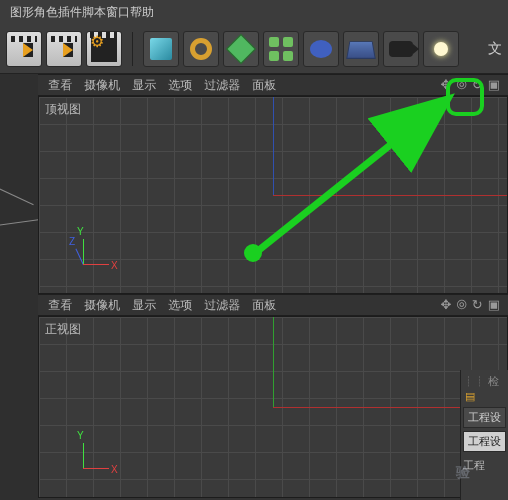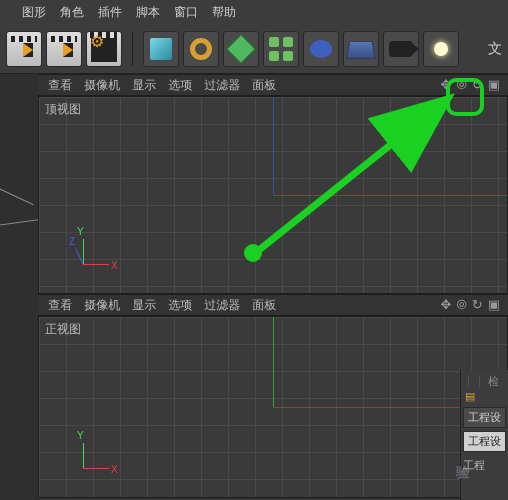--- a/index.html
+++ b/index.html
@@ -1,18 +1,18 @@
 <!DOCTYPE html>
 <html><head>
 <meta charset="utf-8">
 <style>
   * { box-sizing: border-box; margin: 0; padding: 0; font-family: "Microsoft YaHei", sans-serif; }
   body { width: 508px; height: 500px; background: #333333; color: #bbb; overflow: hidden; position: relative; font-size: 12px; }
   
-  .menubar { display: flex; gap: 14px; padding: 4px 22px; background: #3c3c3c; height: 24px; align-items: center; }
+  .menubar { display: flex; padding: 4px 10px; background: #3c3c3c; height: 24px; align-items: center; }
   .menubar span { color: #ccc; cursor: default; }
   
   .toolbar { display: flex; align-items: center; gap: 6px; padding: 2px 6px; background: #3c3c3c; height: 50px; border-bottom: 1px solid #222; }
   .tool-group { display: flex; gap: 4px; }
   .tool-btn { width: 36px; height: 36px; background: #4a4a4a; border: 1px solid #292929; border-radius: 3px; display: flex; align-items: center; justify-content: center; position: relative; }
   .clip { background: linear-gradient(#ddd, #bbb); }
   .clip::after { content:""; position:absolute; inset:4px; background:#222; }
   .clip::before { content:""; position:absolute; top:4px; left:4px; right:4px; height:6px; background:repeating-linear-gradient(90deg,#222 0 4px,#ddd 4px 8px); z-index:2; }
   .arw::after { content:""; position:absolute; width:0;height:0; border-left:10px solid #e8a020; border-top:7px solid transparent; border-bottom:7px solid transparent; left:16px; top:11px; z-index:3; }
   .gear::before { content:"⚙"; color:#e8a020; font-size:16px; position:absolute; left:3px; top:0; z-index:3; }

